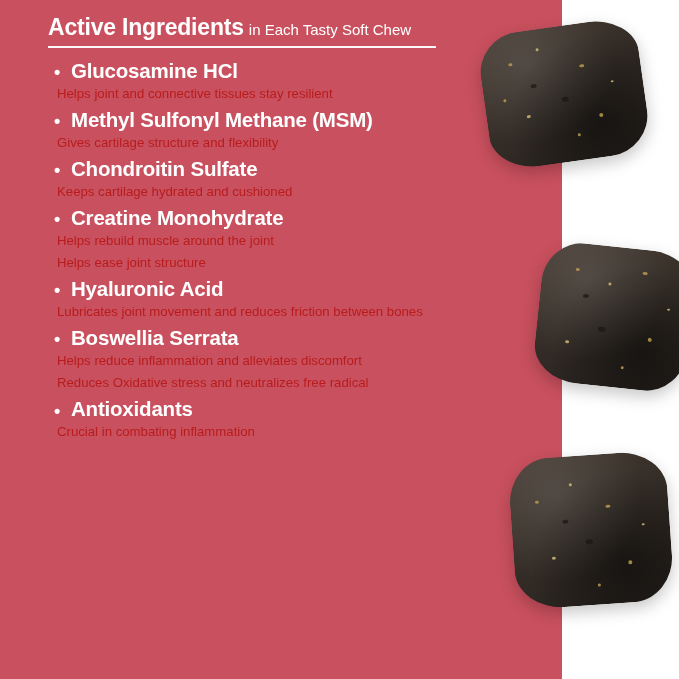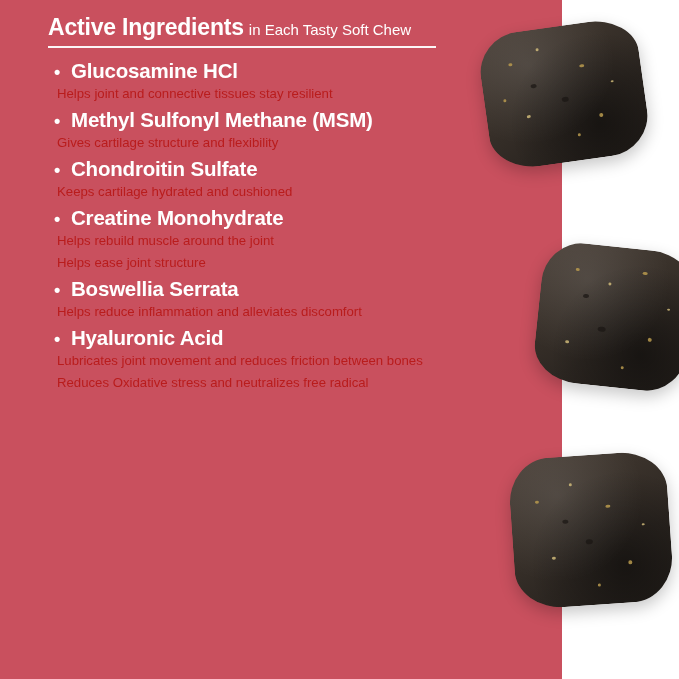--- a/index.html
+++ b/index.html
@@ -207,29 +207,33 @@
       <div class="item">
         <div class="item-title"><span class="bullet">•</span><span>Creatine Monohydrate</span></div>
         <div class="item-desc">Helps rebuild muscle around the joint</div>
       </div>
 
       <div class="item">
         <div class="item-desc">Helps ease joint structure</div>
       </div>
 
       <div class="item">
+        <div class="item-title"><span class="bullet">•</span><span>Hyaluronic Acid</span></div>
+        <div class="item-desc">Lubricates joint movement and reduces friction between bones</div>
+      </div>
+
+      <div class="item">
         <div class="item-title"><span class="bullet">•</span><span>Boswellia Serrata</span></div>
         <div class="item-desc">Helps reduce inflammation and alleviates discomfort</div>
       </div>
 
       <div class="item">
-        <div class="item-title"><span class="bullet">•</span><span>Hyaluronic Acid</span></div>
-        <div class="item-desc">Lubricates joint movement and reduces friction between bones</div>
-      </div>
-
-      <div class="item">
         <div class="item-desc">Reduces Oxidative stress and neutralizes free radical</div>
       </div>
 
+      <div class="item">
+        <div class="item-title"><span class="bullet">•</span><span>Antioxidants</span></div>
+        <div class="item-desc">Crucial in combating inflammation</div>
+      </div>
 
     </div>
   </div>
 </div>
 
 </body></html>

